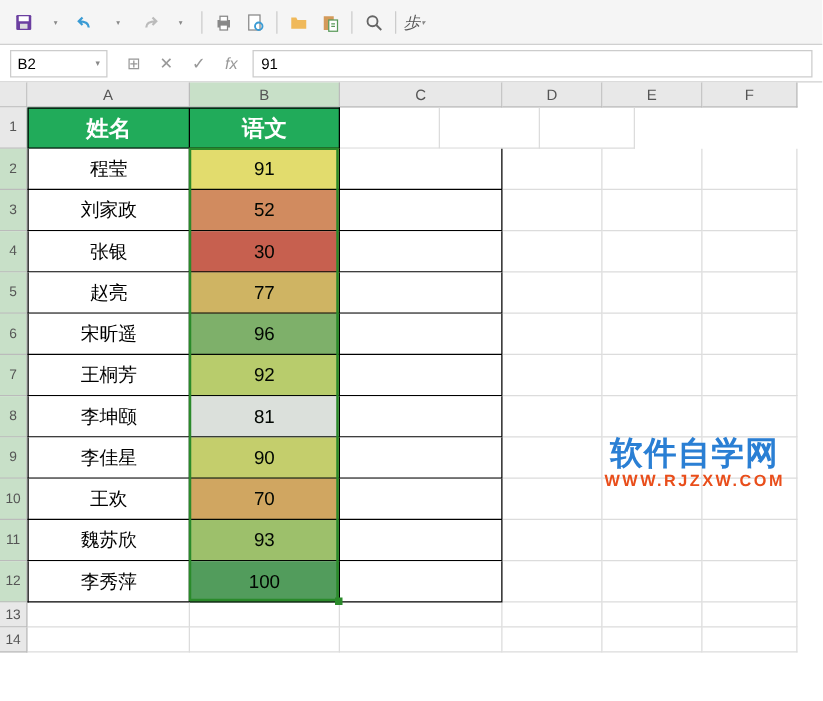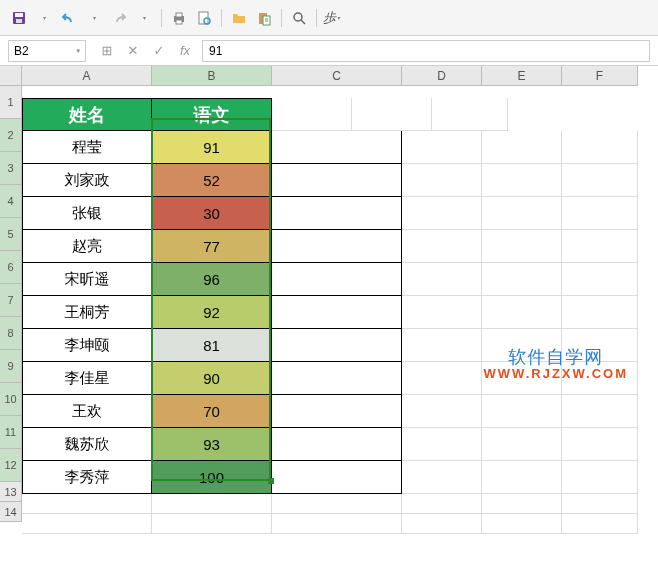--- a/index.html
+++ b/index.html
@@ -49,21 +49,21 @@
     .col-h.active { background: #c8e0c8; }
     .row-headers {
       position: absolute; top: 20px; left: 0; width: 22px;
     }
     .row-h {
       width: 22px; background: #e8e8e8; border-right: 1px solid #bbb; border-bottom: 1px solid #bbb;
       display: flex; align-items: center; justify-content: center; font-size: 11px; color: #555;
     }
     .row-h.active { background: #c8e0c8; }
     
-    .grid-area { position: absolute; top: 32px; left: 22px; }
+    .grid-area { position: absolute; top: 20px; left: 22px; }
     .grid-row { display: flex; }
     .cell {
       border-right: 1px solid #dcdcdc; border-bottom: 1px solid #dcdcdc;
       display: flex; align-items: center; justify-content: center;
       font-size: 15px; color: #000; overflow: hidden;
     }
     .th-cell {
       background: #21ab5a; color: #fff; font-weight: bold; font-size: 18px;
       border-right: 1px solid #000; border-bottom: 1px solid #000; border-top: 1px solid #000;
     }
@@ -80,21 +80,21 @@
     }
     .fill-handle {
       position: absolute; width: 6px; height: 6px; background: #2a8a2a;
       pointer-events: none;
     }
     
     .watermark {
       position: absolute; right: 30px; top: 345px; text-align: center;
       pointer-events: none;
     }
-    .wm-main { font-size: 18px; font-weight: normal; color: #2a7fd4; letter-spacing: 1px; }
+    .wm-main { font-size: 26px; font-weight: bold; color: #2a7fd4; letter-spacing: 1px; }
     .wm-sub { font-size: 13px; color: #e94e1b; letter-spacing: 2px; margin-top: -3px; font-weight: bold; }
   </style>
 </head>
 <body>
 
 <div class="toolbar">
   <div class="tool-btn">
       <svg width="16" height="16" viewBox="0 0 16 16">
         <rect x="2" y="2" width="12" height="12" fill="#6b3fa0" rx="1"></rect>
         <rect x="4" y="3" width="8" height="4" fill="#fff"></rect>

